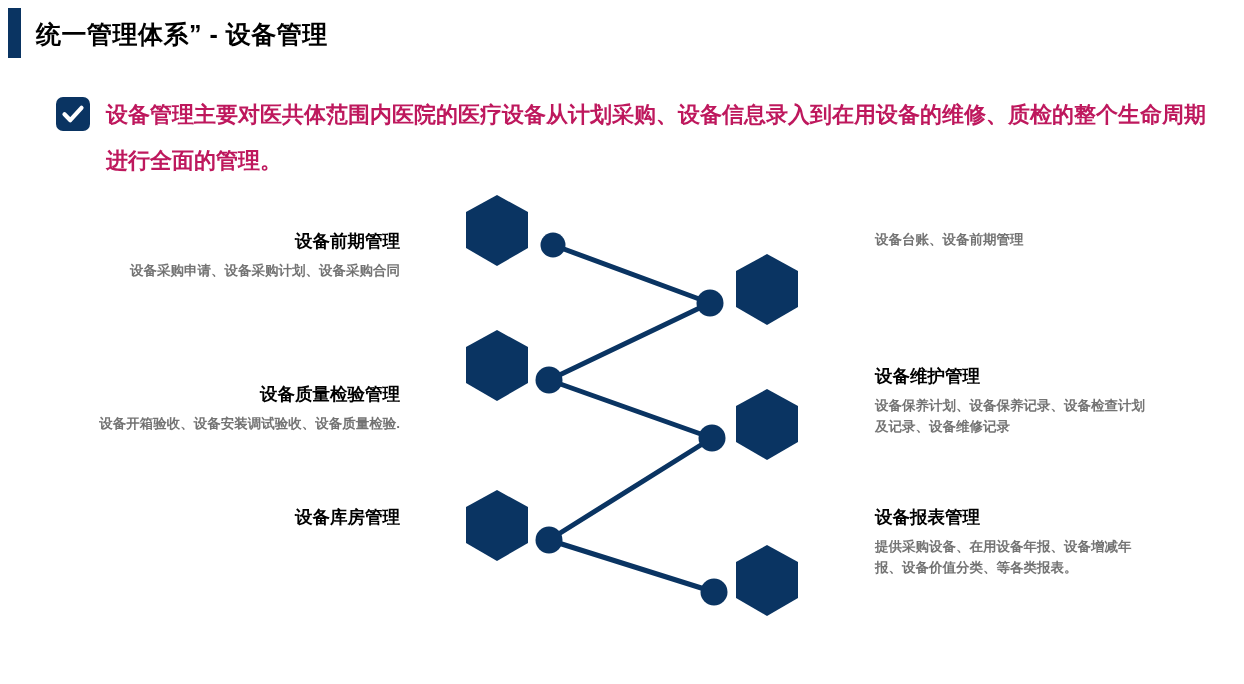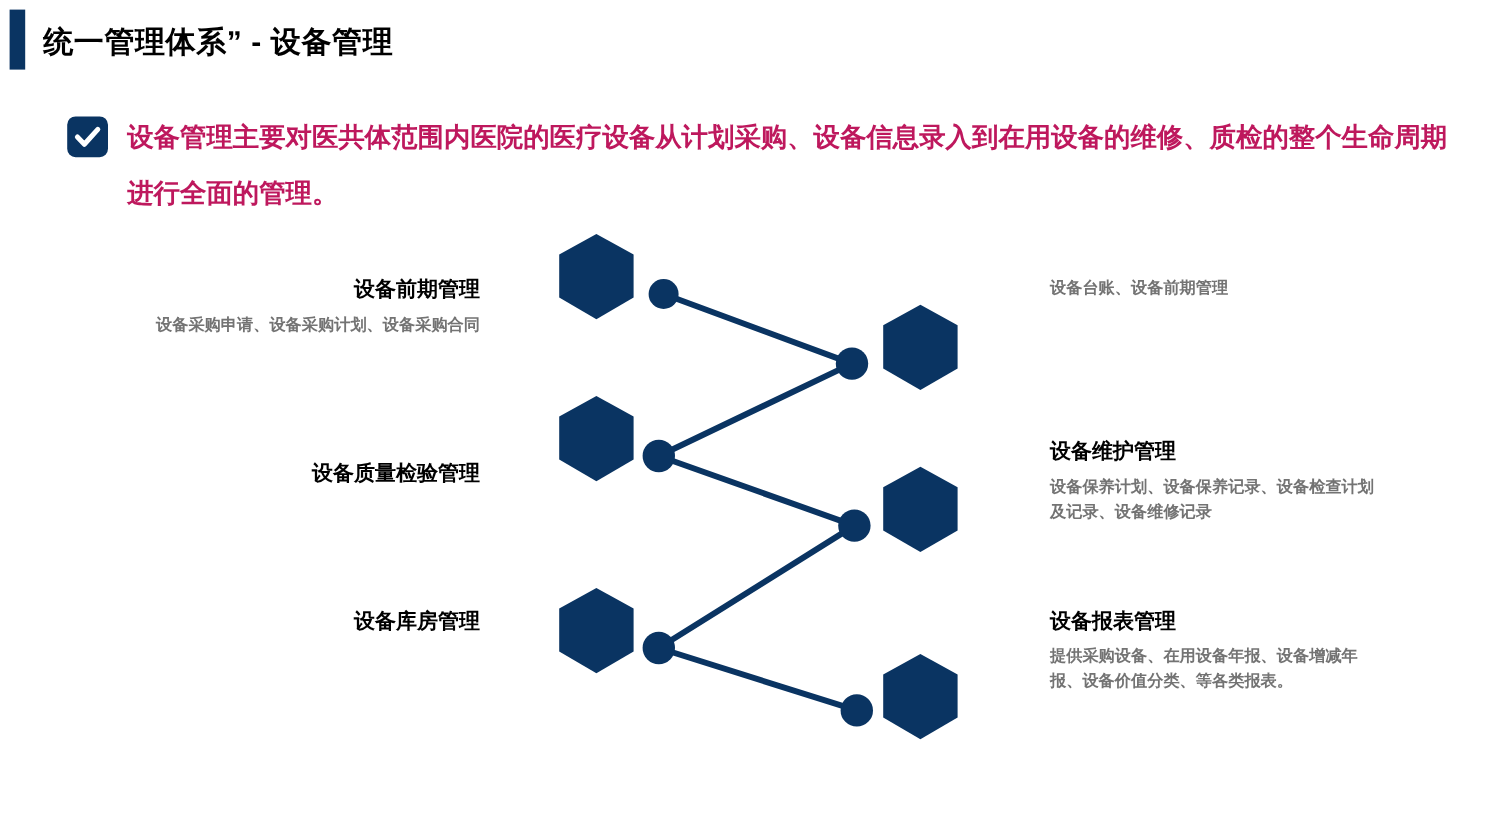--- a/index.html
+++ b/index.html
@@ -156,20 +156,21 @@
     <circle cx="274" cy="397" r="13.5" fill="#0a3462"></circle>
   </svg>
 
   <div class="node-group left" style="top:34px;">
     <div class="node-title">设备前期管理</div>
     <div class="node-desc">设备采购申请、设备采购计划、设备采购合同</div>
   </div>
 
   <div class="node-group left" style="top:187px;">
     <div class="node-title">设备质量检验管理</div>
+    <div class="node-desc">设备开箱验收、设备安装调试验收、设备质量检验.</div>
   </div>
 
   <div class="node-group left" style="top:310px;text-align:right;">
     <div class="node-title">设备库房管理</div>
   </div>
 
   <div class="node-group right" style="top:34px;">
     <div class="node-desc">设备台账、设备前期管理</div>
   </div>
 

